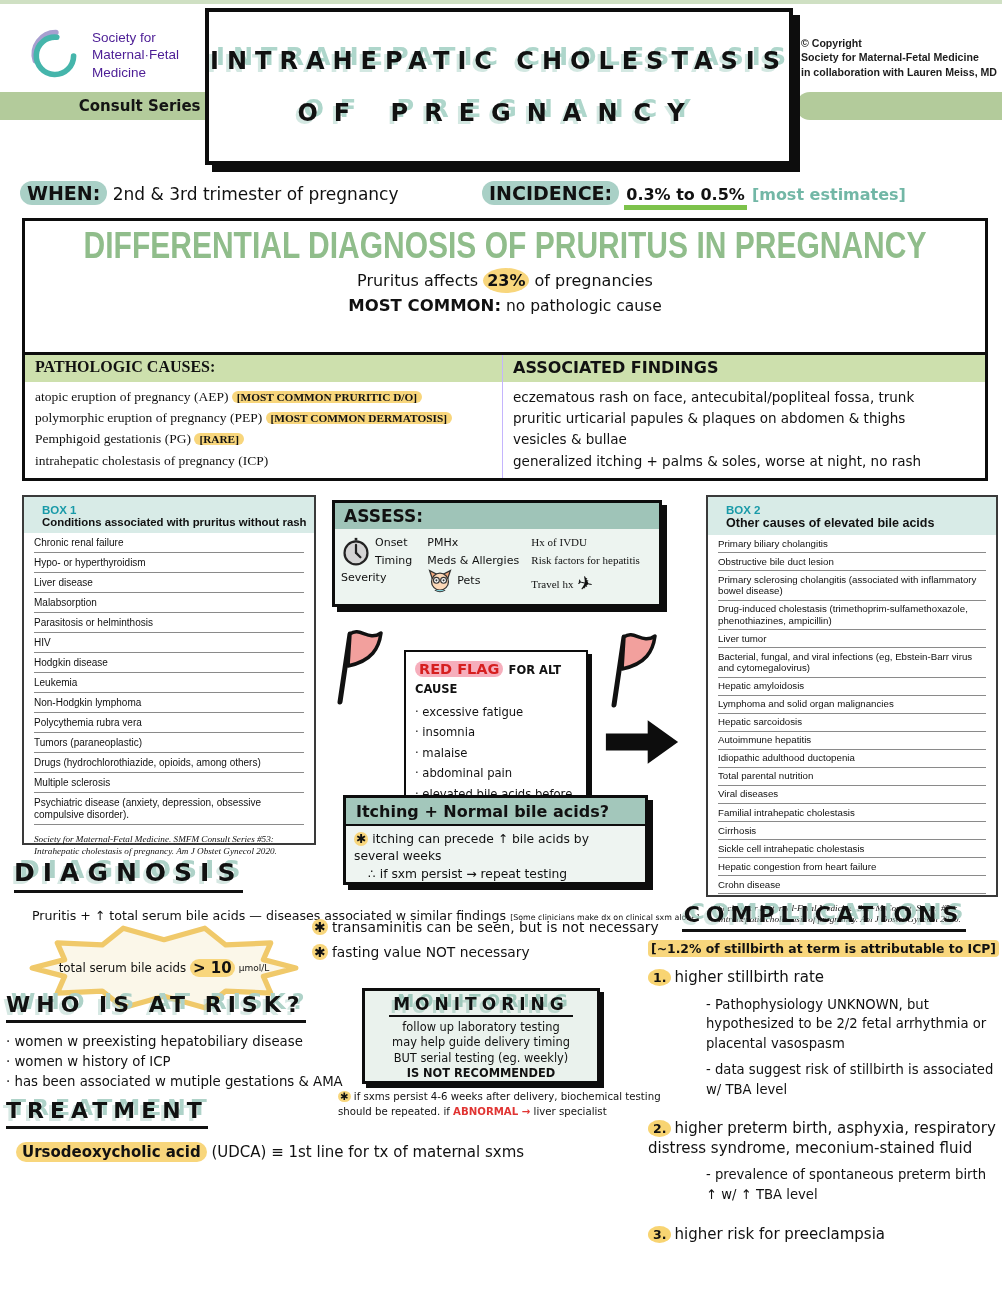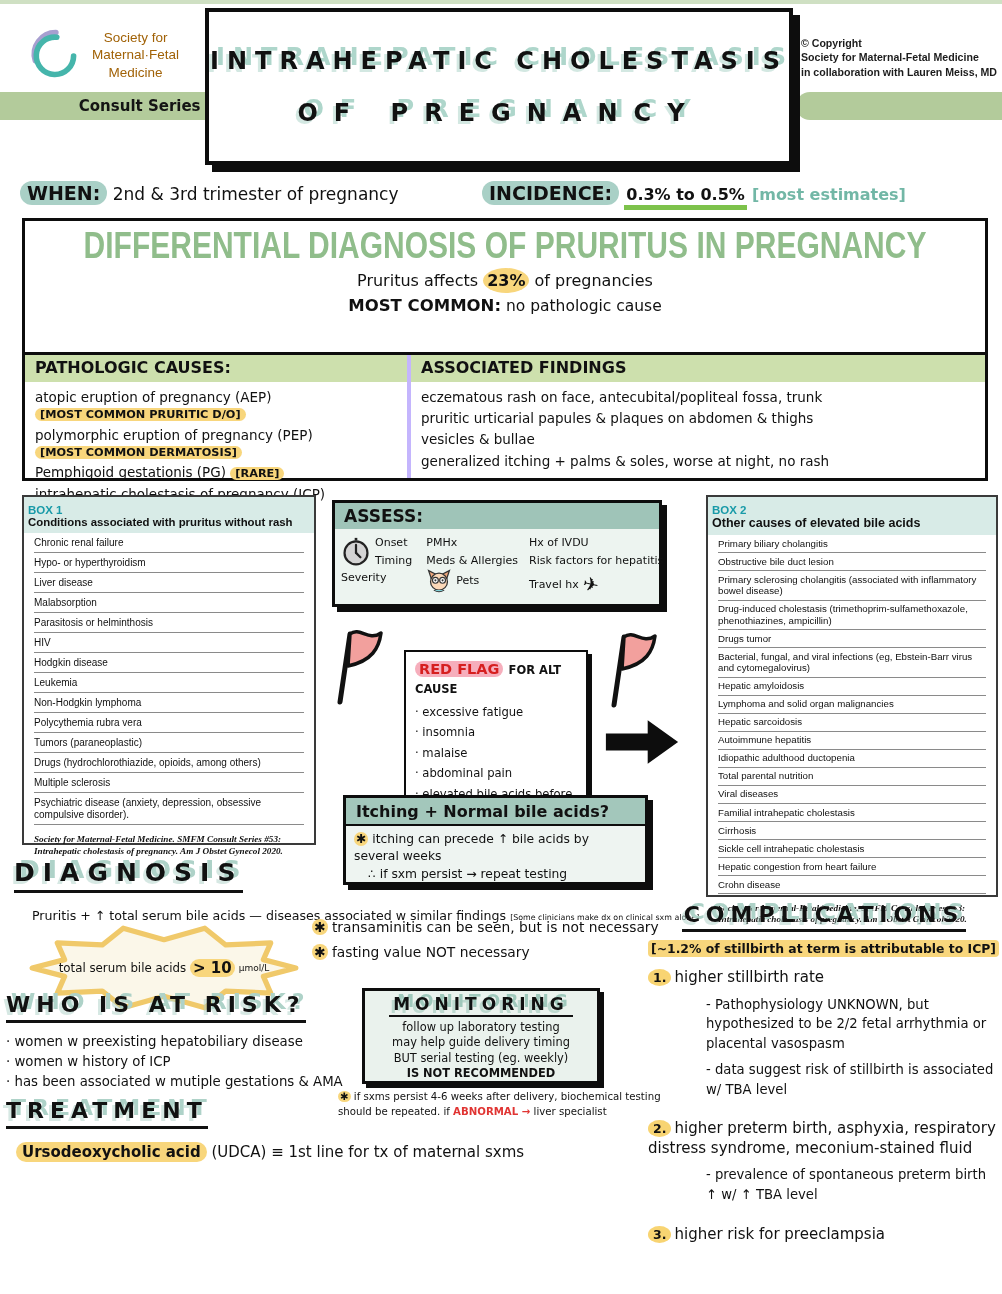--- a/index.html
+++ b/index.html
@@ -4,21 +4,21 @@
 <style>
   * { margin:0; padding:0; box-sizing:border-box; }
   body { background:#e8e8e8; font-family:"DejaVu Sans",sans-serif; }
   #page { position:relative; width:1002px; height:1294px; background:#fff; margin:0 auto; overflow:hidden; color:#111; }
   .abs { position:absolute; }
 
   .top-strip { left:0; top:0; width:1002px; height:4px; background:#cfe0c3; }
 
   
   .logo { left:26px; top:27px; display:flex; gap:10px; align-items:center; }
-  .logo-text { font-family:"Liberation Sans",sans-serif; font-size:13.5px; color:#a16207; line-height:1.3;text-align:center; }
+  .logo-text { font-family:"Liberation Sans",sans-serif; font-size:13.5px; color:#4c1d95; line-height:1.3; }
   .consult-band { left:0; top:92px; width:318px; height:28px; background:#b3cb9b; border-radius:0 16px 16px 0;
     display:flex; align-items:center; justify-content:center; font-weight:bold; font-size:15px; color:#141414; }
   .right-band { left:796px; top:92px; width:206px; height:28px; background:#b3cb9b; border-radius:16px 0 0 16px; }
   .title-box { left:205px; top:8px; width:588px; height:157px; background:#fff; border:4px solid #0d0d0d;
     box-shadow:7px 7px 0 #0d0d0d; display:flex; flex-direction:column; align-items:center; justify-content:center; gap:24px; z-index:3; }
   .title-line { font-size:24px; font-weight:bold; letter-spacing:8px; white-space:nowrap;
     text-shadow:6px -4px 0 #aed6cb, -3px 3px 0 rgba(174,214,203,.55); }
   .title-line.l2 { letter-spacing:16px; }
   .copyright { left:801px; top:36px; width:200px; font-family:"Liberation Sans",sans-serif; font-size:10.6px;
     font-weight:bold; line-height:1.35; color:#1c1c1c; white-space:nowrap; }
@@ -32,47 +32,47 @@
 
   
   .ddx { left:22px; top:218px; width:966px; height:263px; border:3px solid #0d0d0d; background:#fff; }
   .ddx-title { margin-top:8px; text-align:center; font-family:"Liberation Sans",sans-serif; font-size:30px; font-weight:bold;
     color:#90bd8b; transform:scaleY(1.22); white-space:nowrap; }
   .ddx-stat { text-align:center; margin-top:8px; font-size:16px; }
   .circle-hl { background:#f8d67c; border-radius:50%; padding:3px 4px; font-weight:bold; }
   .ddx-mc { text-align:center; margin-top:6px; font-size:15.5px; }
   .ddx-mc b { font-size:16.5px; }
   .ddx-cols { position:absolute; left:0; right:0; top:131px; bottom:0; border-top:3px solid #0d0d0d; display:flex; }
-  .ddx-col-l { width:386px; border-right:4px solid #c4b5fd; }
+  .ddx-col-l { width:478px; border-right:1px solid #c4b5fd;font-family:Liberation Serif, serif; }
   .ddx-col-r { flex:1; }
   .col-head { height:27px; background:#cde0ad; font-weight:bold; font-size:16px; padding:3px 10px; }
   .col-items { padding:7px 10px 0; font-size:13.5px; }
   .col-items > div { margin-bottom:5px; line-height:1.2; }
   .tag { background:#f8d67c; border-radius:9px; padding:0 5px; font-weight:bold; font-size:11.3px; white-space:nowrap; }
 
   
   .refbox { background:#fff; border:2px solid #3a3a3a; font-family:"Liberation Sans",sans-serif; }
-  .refbox-head { background:#d8ebe7; padding:7px 4px 5px; }
+  .refbox-head { background:#d8ebe7; padding:7px 18px 5px; }
   .refbox-label { color:#189aa8; font-weight:bold; font-size:11.5px; }
   .refbox-title { font-weight:bold; color:#111; white-space:nowrap; }
   #box1 { left:22px; top:495px; width:294px; height:350px; }
   #box1 .refbox-title { font-size:11.4px; }
   #box2 { left:706px; top:495px; width:292px; height:402px; }
   #box2 .refbox-title { font-size:12.5px; }
   .refbox-items { padding:0 10px; }
   #box1 .refbox-items > div { font-size:10px; line-height:1.2; padding:3.5px 0; border-bottom:1px solid #8a8a8a; }
   #box2 .refbox-items > div { font-size:9.7px; line-height:1.18; padding:2.8px 0; border-bottom:1px solid #8a8a8a; }
-  .refbox-cite { font-family:"Liberation Serif",serif; font-style:italic; font-size:9.2px; line-height:1.25; padding:9px 10px 6px;font-weight:bold; }
+  .refbox-cite { font-family:"Liberation Serif",serif; font-style:italic; font-size:9.2px; line-height:1.25; padding:9px 10px 6px; }
 
   
   .assess { left:332px; top:500px; width:330px; height:107px; border:3px solid #0d0d0d; box-shadow:5px 5px 0 #0d0d0d; background:#edf4f0; }
   .assess-head { height:26px; background:#9fc4b8; display:flex; align-items:center; padding-left:9px; font-weight:bold; font-size:17px; }
   .assess-body { display:flex; padding:5px 4px 0 6px; font-size:11px; gap:0; }
   .assess-body .acol { line-height:1.6; white-space:nowrap; }
-  .acol1 { width:88px; } .acol2 { width:106px; } .acol3 { width:126px; }
+  .acol1 { width:88px; } .acol2 { width:106px; } .acol3 { width:126px;font-family:Liberation Serif, serif; }
   .arow { display:flex; align-items:center; gap:4px; }
 
   
   .flagL { left:334px; top:624px; } .flagR { left:608px; top:627px; }
   .redflag { left:404px; top:650px; width:184px; height:161px; border:2.5px solid #0d0d0d; box-shadow:4px 4px 0 #0d0d0d;
     background:#fff; padding:7px 9px; }
   .rf-hl { background:#f6aebc; border-radius:10px; padding:0 4px; color:#d61f1f; font-weight:bold; font-size:14.5px; }
   .rf-rest { font-weight:bold; font-size:11.5px; }
   .rf-items { margin-top:7px; font-size:11.6px; line-height:1.5; }
   .rf-items > div { margin-bottom:3px; }
@@ -338,21 +338,21 @@
     <div class="refbox-head">
       <div class="refbox-label">BOX 2</div>
       <div class="refbox-title">Other causes of elevated bile acids</div>
     </div>
     <div class="refbox-items">
 
     <div>Primary biliary cholangitis</div>
         <div>Obstructive bile duct lesion</div>
         <div>Primary sclerosing cholangitis (associated with inflammatory bowel disease)</div>
         <div>Drug-induced cholestasis (trimethoprim-sulfamethoxazole, phenothiazines, ampicillin)</div>
-        <div>Drugs tumor</div>
+        <div>Liver tumor</div>
         <div>Bacterial, fungal, and viral infections (eg, Ebstein-Barr virus and cytomegalovirus)</div>
         <div>Hepatic amyloidosis</div>
         <div>Lymphoma and solid organ malignancies</div>
         <div>Hepatic sarcoidosis</div>
         <div>Autoimmune hepatitis</div>
         <div>Idiopathic adulthood ductopenia</div>
         <div>Total parental nutrition</div>
         <div>Viral diseases</div>
         <div>Familial intrahepatic cholestasis</div>
         <div>Cirrhosis</div>

